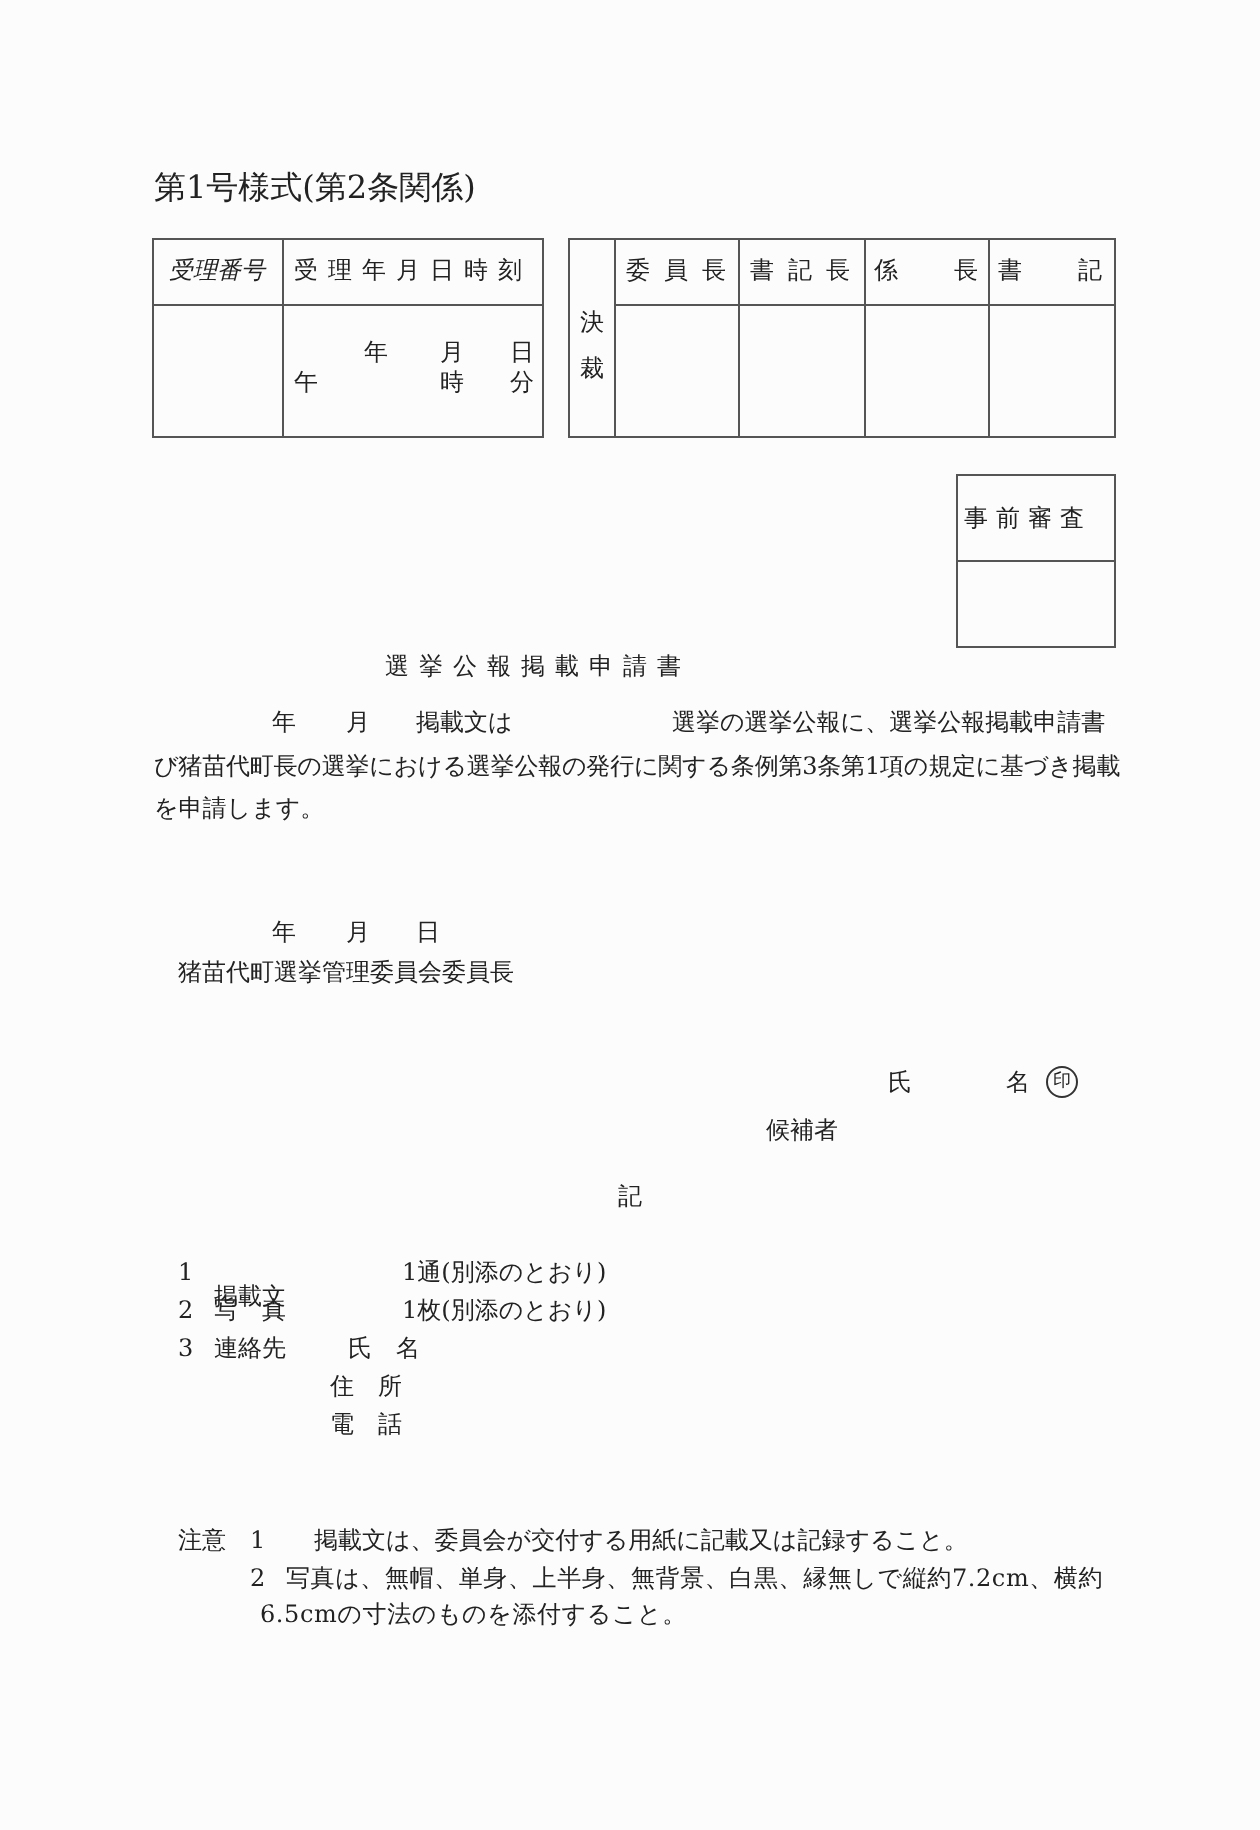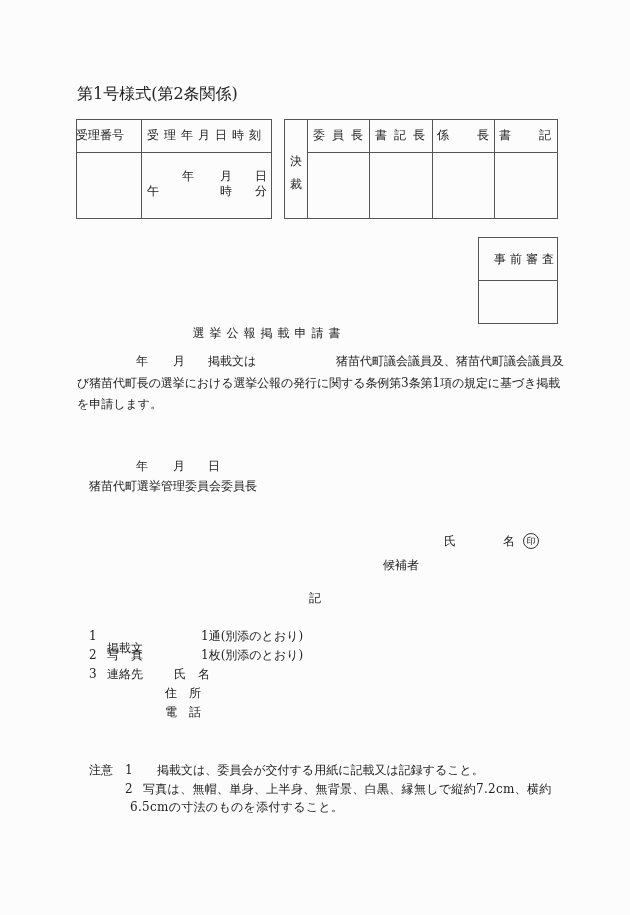--- a/index.html
+++ b/index.html
@@ -30,21 +30,21 @@
 </style>
 </head>
 <body>
 
 <div class="abs" style="left:77px; top:86px; font-size:16px;">第1号様式(第2条関係)</div>
 
 <div>
   <div class="box" style="left:76px; top:119px; width:196px; height:100px;"></div>
   <div class="hline" style="left:76px; top:152px; width:196px;"></div>
   <div class="vline" style="left:141px; top:119px; height:100px;"></div>
-  <div class="abs" style="left:76px; top:129px; width:65px; text-align:left; letter-spacing:0px;">受理番号</div>
+  <div class="abs" style="left:76px; top:129px; width:65px; text-align:center; letter-spacing:0px;font-style:italic;">受理番号</div>
   <div class="abs" style="left:147px; top:129px; width:120px; letter-spacing:5px;">受理年月日時刻</div>
 
   <div class="abs" style="left:77px; top:153px; width:63px; height:65px;"></div>
 
   <div class="abs" style="left:142px; top:153px; width:129px; height:65px;">
     <span class="abs" style="left:40px; top:17px;">年</span>
     <span class="abs" style="left:78px; top:17px;">月</span>
     <span class="abs" style="left:113px; top:17px;">日</span>
     <span class="abs" style="left:5px; top:32px;">午</span>
     <span class="abs" style="left:78px; top:32px;">時</span>
@@ -76,31 +76,31 @@
 
   <div class="abs" style="left:308px; top:153px; width:60px; height:65px;"></div>
   <div class="abs" style="left:370px; top:153px; width:61px; height:65px;"></div>
   <div class="abs" style="left:433px; top:153px; width:60px; height:65px;"></div>
   <div class="abs" style="left:495px; top:153px; width:62px; height:65px;"></div>
 </div>
 
 <div>
   <div class="box" style="left:478px; top:237px; width:80px; height:87px;"></div>
   <div class="hline" style="left:478px; top:280px; width:80px;"></div>
-  <div class="abs" style="left:478px; top:253px; width:80px; text-align:right; letter-spacing:4px; padding-left:4px; box-sizing:border-box;">事前審査</div>
+  <div class="abs" style="left:478px; top:253px; width:80px; text-align:left; letter-spacing:4px; padding-left:4px; box-sizing:border-box;">事前審査</div>
   <div class="abs" style="left:479px; top:281px; width:78px; height:42px;"></div>
 </div>
 
 <div class="abs" style="left:0; width:538px; top:327px; text-align:center; letter-spacing:5px; padding-left:0px;">選挙公報掲載申請書</div>
 
 <div>
   <div class="abs" style="left:136px; top:355px;">年</div>
   <div class="abs" style="left:173px; top:355px;">月</div>
   <div class="abs" style="left:208px; top:355px;">掲載文は</div>
-  <div class="abs" style="left:336px; top:355px;">猪苗代町議会議員及、猪苗代町議会議員及</div>
+  <div class="abs" style="left:336px; top:355px;">選挙の選挙公報に、選挙公報掲載申請書</div>
   <div class="abs" style="left:77px; top:377px; letter-spacing:-0.1px;">び猪苗代町長の選挙における選挙公報の発行に関する条例第3条第1項の規定に基づき掲載</div>
   <div class="abs" style="left:77px; top:398px;">を申請します。</div>
 </div>
 
 <div class="abs" style="left:136px; top:460px;">年</div>
 <div class="abs" style="left:173px; top:460px;">月</div>
 <div class="abs" style="left:208px; top:460px;">日</div>
 
 <div class="abs" style="left:89px; top:480px;">猪苗代町選挙管理委員会委員長</div>
 

